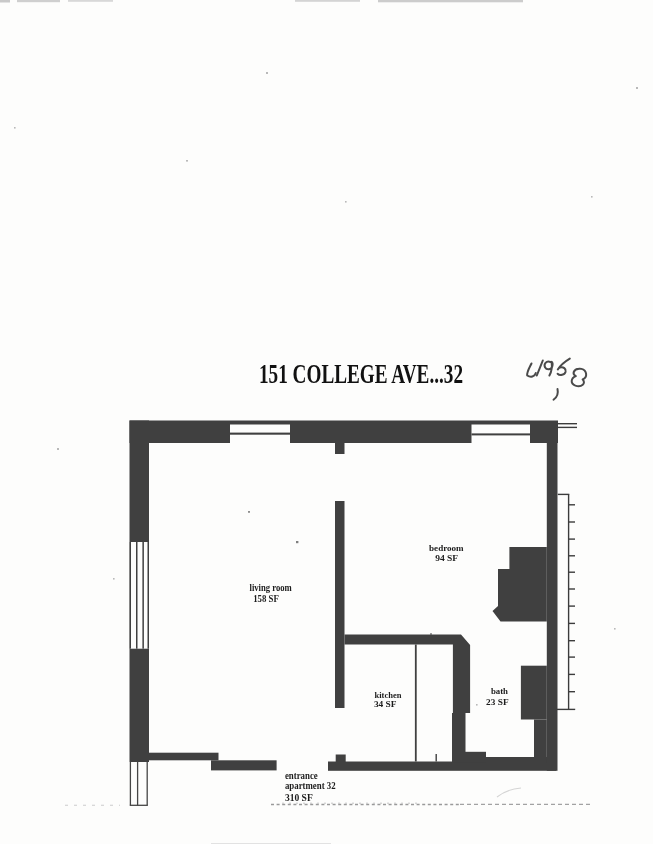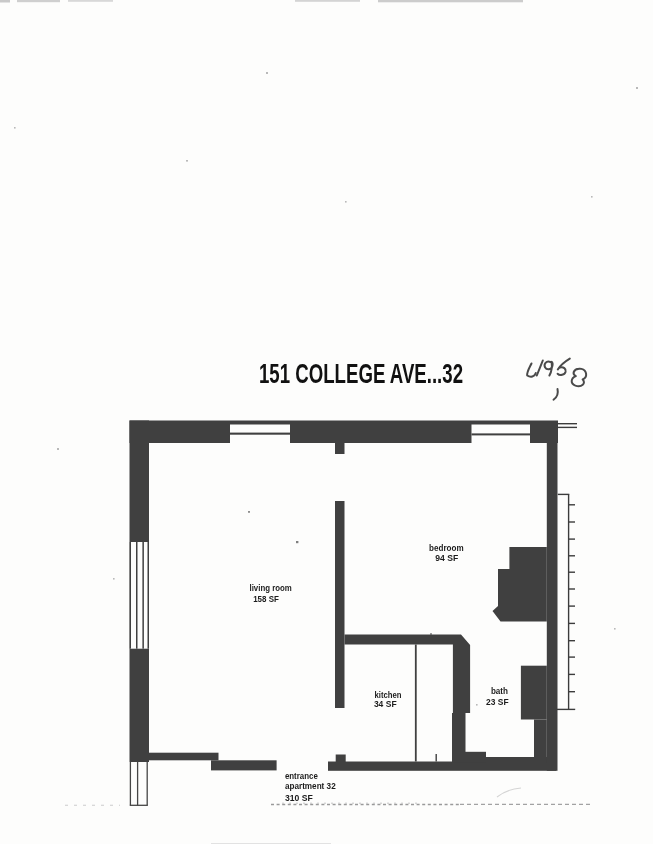--- a/index.html
+++ b/index.html
@@ -1,17 +1,17 @@
 <!DOCTYPE html>
 <html><head>
 <meta charset="utf-8">
 <style>
   html,body{margin:0;padding:0;background:#fdfdfc;}
   #page{position:relative;width:653px;height:844px;background:#fdfdfc;overflow:hidden;
-        font-family:Liberation Sans, sans-serif;}
+        font-family:Liberation Serif, serif;}
   svg{position:absolute;left:0;top:0;}
 </style>
 </head>
 <body>
 <div id="page">
 <svg width="653" height="844" viewBox="0 0 653 844">
 
   <g fill="#c9c9c9">
     <rect x="0" y="0" width="10" height="2.5"></rect>
     <rect x="17" y="0" width="43" height="2.2" fill="#cfcfcf"></rect>

